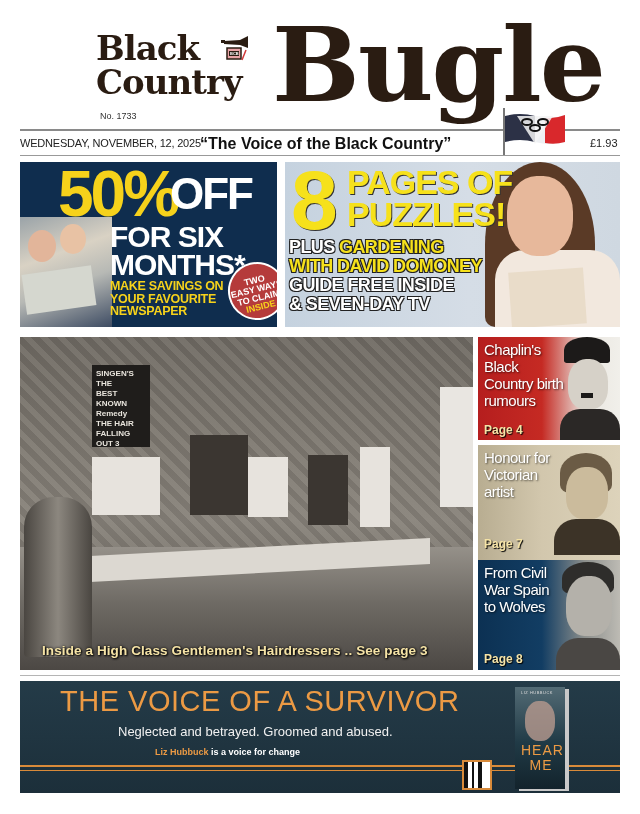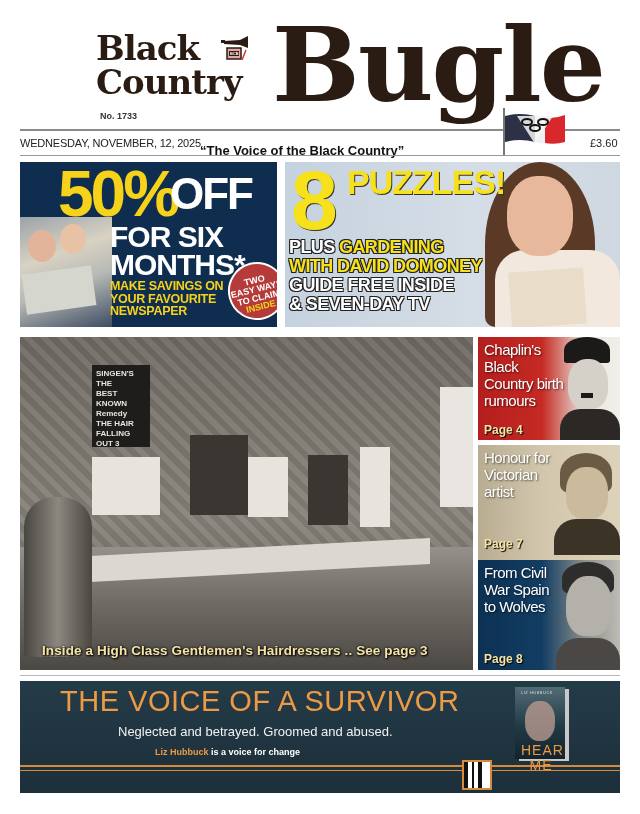--- a/index.html
+++ b/index.html
@@ -15,29 +15,29 @@
       font-family: "DejaVu Serif", serif; font-weight: bold; color: #2a1c12;
       line-height: 36px; font-size: 34px; letter-spacing: -1px;
     }
     .mast-bc .l1 { display: block; }
     .mast-bc .l2 { display: block; margin-top: -2px; }
     .mast-bugle {
       left: 272px; top: 10px; font-family: "DejaVu Serif", serif; font-weight: bold;
       font-size: 102px; line-height: 110px; color: #2a1c12; letter-spacing: -2px;
       transform: scaleX(1.02); transform-origin: left top;
     }
-    .issue-no { left: 100px; top: 111px; font-size: 9px; color: #333; font-weight: bold; }
+    .issue-no { left: 100px; top: 111px; font-size: 9px; color: #333; }
     .bugle-logo { left: 220px; top: 36px; width: 30px; height: 30px; }
 
     .rule { background: #8a8a8a; height: 2px; }
     .rule.top { left: 20px; top: 129px; width: 600px; }
     .rule.bottom { left: 20px; top: 155px; width: 600px; height: 1px; background: #999; }
 
     .dateline { left: 20px; top: 137px; font-size: 11px; color: #222; letter-spacing: -0.2px; }
-    .tagline { left: 200px; top: 135px; font-size: 13px; font-weight: bold; color: #111; margin-top: 8px; }
+    .tagline { left: 200px; top: 135px; font-size: 16px; font-weight: bold; color: #111; }
     .price { left: 590px; top: 137px; font-size: 11px; color: #222; }
     .flag-pole { left: 503px; top: 108px; width: 2px; height: 48px; background: #777; }
     .flag { left: 505px; top: 112px; width: 60px; height: 34px; }
 
     
     .promo-left {
       left: 20px; top: 162px; width: 257px; height: 165px; background: #0f2d4e; overflow: hidden;
     }
     .promo-left .photo {
       left: 0; top: 55px; width: 92px; height: 110px;
@@ -136,21 +136,21 @@
     .ad-title { left: 40px; top: 4px; font-size: 29px; color: #ec9a44; letter-spacing: 0.5px; white-space: nowrap; }
     .ad-sub { left: 98px; top: 43px; font-size: 13px; color: #f1f1f1; }
     .ad-liz { left: 135px; top: 66px; font-size: 9px; font-weight: bold; color: #fff; }
     .ad-liz .name { color: #ec9a44; }
     .ad-sale { left: 63px; top: 92px; font-size: 12.5px; font-weight: bold; color: #ffffff; letter-spacing: 0.2px; white-space: nowrap; }
     .qr { left: 442px; top: 79px; width: 30px; height: 30px; background: #fff; border: 2px solid #d88a3a; box-sizing: border-box;
       background-image:
         linear-gradient(90deg, #111 0 4px, transparent 4px 8px, #111 8px 10px, transparent 10px 14px, #111 14px 18px, transparent 18px),
         linear-gradient(0deg, transparent 0 5px, #fff 5px 8px, transparent 8px 13px, #fff 13px 16px, transparent 16px);
     }
-    .book { left: 495px; top: 6px; width: 50px; height: 72px; background: linear-gradient(180deg, #536b75 0%, #203a46 55%, #13232c 100%);
+    .book { left: 495px; top: 6px; width: 50px; height: 102px; background: linear-gradient(180deg, #536b75 0%, #203a46 55%, #13232c 100%);
       box-shadow: 4px 2px 0 #c9c9c9; }
     .book .bface { left: 10px; top: 14px; width: 30px; height: 40px; border-radius: 45%; background: #b89a8e; opacity: 0.8; }
     .book .auth { left: 6px; top: 3px; font-size: 4px; color: #ddd; letter-spacing: 0.5px; }
     .book .btitle { left: 6px; top: 56px; width: 40px; font-size: 14px; color: #ec9a44; text-align: center; line-height: 15px; letter-spacing: 1px; }
   </style>
 </head>
 <body>
 
 <div class="abs mast-bc">
   <span class="l1">Black</span>
@@ -167,21 +167,21 @@
     <line x1="22" y1="24" x2="26" y2="14" stroke="#d23a3a" stroke-width="1.5"></line>
   </svg>
 </div>
 
 <div class="abs mast-bugle">Bugle</div>
 <div class="abs issue-no">No. 1733</div>
 
 <div class="abs rule top"></div>
 <div class="abs dateline">WEDNESDAY, NOVEMBER, 12, 2025</div>
 <div class="abs tagline">“The Voice of the Black Country”</div>
-<div class="abs price">£3.60</div>
+<div class="abs price">£1.93</div>
 <div class="abs flag-pole"></div>
 <div class="abs flag">
   <svg width="60" height="34" viewBox="0 0 60 34">
     <path d="M0 4 Q15 0 30 4 Q45 8 60 3 L60 30 Q45 34 30 30 Q15 26 0 30 Z" fill="#eef0f3"></path>
     <path d="M0 4 Q15 0 30 4 L30 30 Q15 26 0 30 Z" fill="#2c3146"></path>
     <path d="M40 6 Q50 7 60 3 L60 30 Q50 33 40 31 Z" fill="#d9282c"></path>
     <polygon points="12,4 48,4 30,32" fill="#f5f5f5" opacity="0.85"></polygon>
     <ellipse cx="22" cy="10" rx="5" ry="3" fill="none" stroke="#111" stroke-width="2"></ellipse>
     <ellipse cx="30" cy="16" rx="5" ry="3" fill="none" stroke="#111" stroke-width="2"></ellipse>
     <ellipse cx="38" cy="10" rx="5" ry="3" fill="none" stroke="#111" stroke-width="2"></ellipse>
@@ -207,20 +207,21 @@
   </div>
 </div>
 
 <div class="abs promo-right">
   <div class="abs hair"></div>
   <div class="abs body"></div>
   <div class="abs face"></div>
   <div class="abs paper2"></div>
   <div class="abs big8">8</div>
   <div class="abs pagesof">
+    <span style="display:block">PAGES OF</span>
     <span style="display:block">PUZZLES!</span>
   </div>
   <div class="abs plus-line">
     <div>
       <span class="w">PLUS</span>
       <span class="y">GARDENING</span>
     </div>
     <div class="y">WITH DAVID DOMONEY</div>
     <div class="w">GUIDE FREE INSIDE</div>
     <div class="w">&amp; SEVEN-DAY TV</div>

